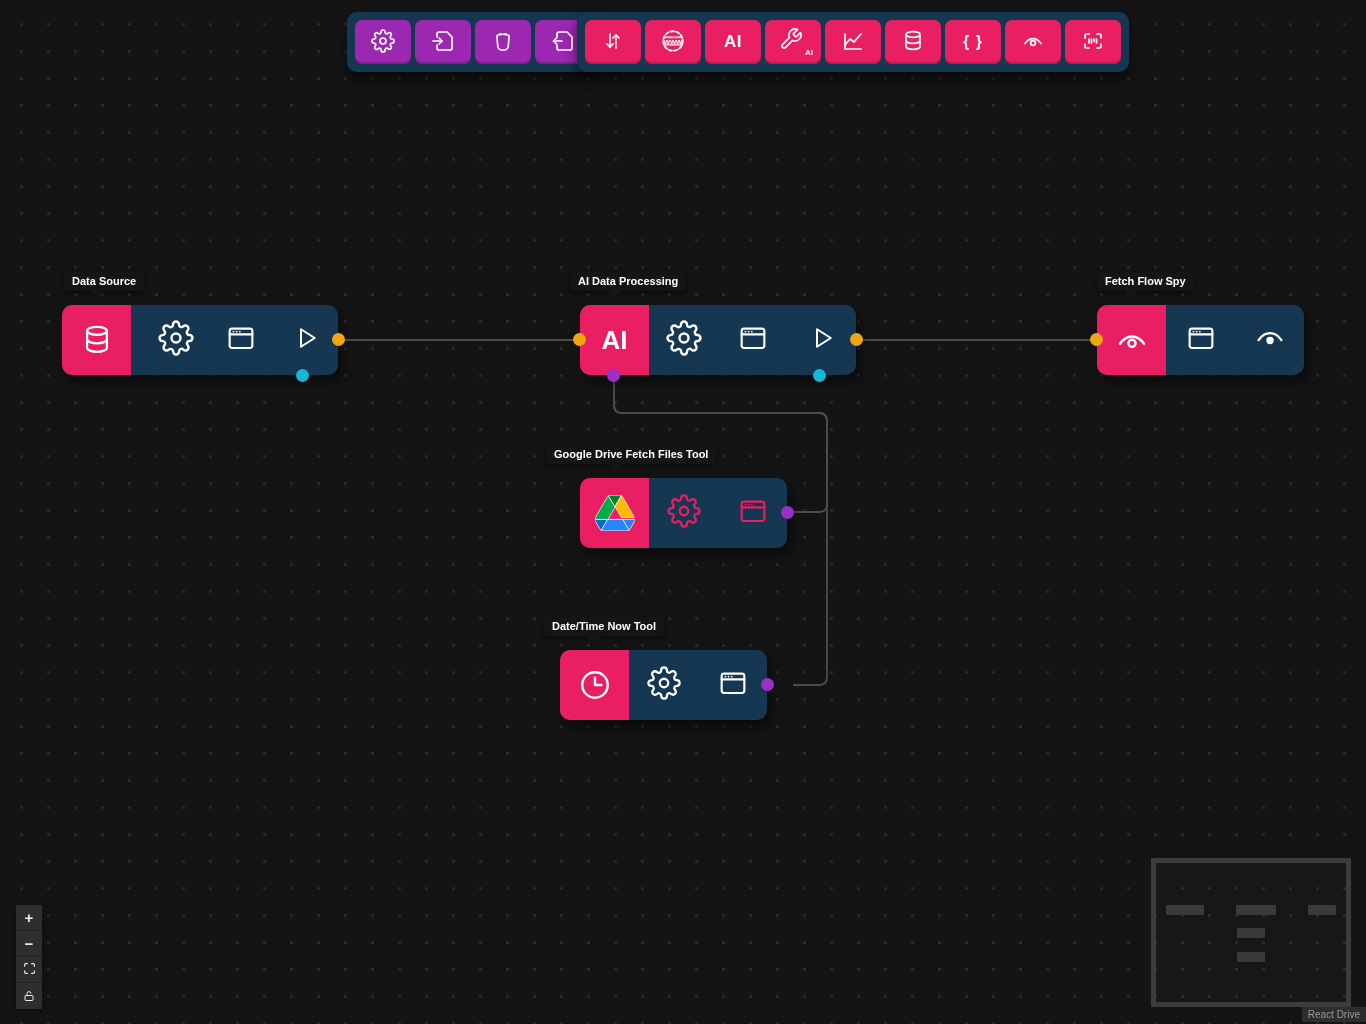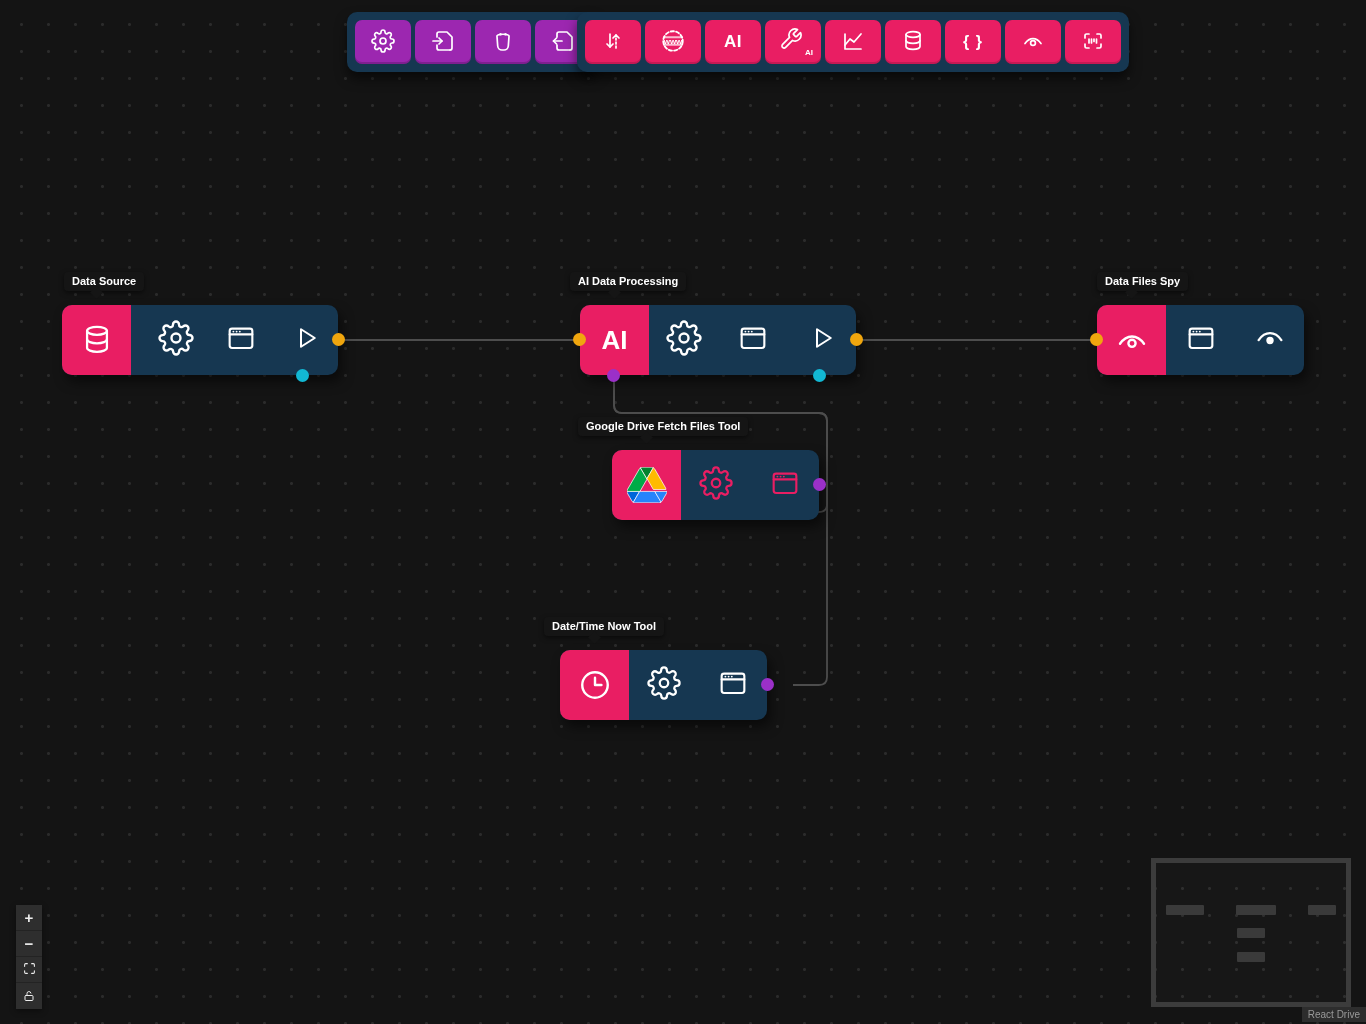--- a/index.html
+++ b/index.html
@@ -292,21 +292,21 @@
       </div>
     </div>
     <span class="handle h-orange h-left"></span>
     <span class="handle h-orange h-right"></span>
     <span class="handle h-purple h-bottom" style="left:27px;"></span>
     <span class="handle h-cyan h-bottom" style="left:233px;"></span>
   </div>
 
   <div class="node" style="left:1097px; top:305px; width:207px;">
     <div class="node-label" style="left:0px;">
-      <span>Data Files Spy</span>
+      <span>Fetch Flow Spy</span>
     </div>
     <div class="label-notch"></div>
     <div class="node-accent">
       <svg width="36" height="36" viewBox="0 0 24 24">
           <path d="M4 14.5c4.5-6.5 11.5-6.5 16 0"></path>
           <circle cx="12" cy="14.2" r="2.4"></circle>
         </svg>
     </div>
     <div class="node-actions">
       <div class="node-action">
@@ -321,21 +321,21 @@
       <div class="node-action">
         <span><svg width="34" height="34" viewBox="0 0 24 24">
               <path d="M4 13.5c4.5-6.5 11.5-6.5 16 0"></path>
               <circle cx="12" cy="13.8" r="2.6" fill="#fff" stroke="none"></circle>
             </svg></span>
       </div>
     </div>
     <span class="handle h-orange h-left"></span>
   </div>
 
-  <div class="node" style="left:580px; top:450px; width:207px;margin-left:32px;">
+  <div class="node" style="left:580px; top:478px; width:207px;">
     <div class="node-label" style="left:-34px;">
       <span>Google Drive Fetch Files Tool</span>
     </div>
     <div class="label-notch"></div>
     <div class="node-accent">
       <svg width="40" height="36" viewBox="0 0 87.3 78" stroke="none">
         <path d="m6.6 66.85 3.85 6.65c.8 1.4 1.95 2.5 3.3 3.3l13.75-23.8h-27.5c0 1.55.4 3.1 1.2 4.5z" fill="#0066da"></path>
         <path d="m43.65 25-13.75-23.8c-1.35.8-2.5 1.9-3.3 3.3l-25.4 44a9.06 9.06 0 0 0-1.2 4.5h27.5z" fill="#00ac47"></path>
         <path d="m73.55 76.8c1.35-.8 2.5-1.9 3.3-3.3l1.6-2.75 7.65-13.25c.8-1.4 1.2-2.95 1.2-4.5h-27.5l5.85 11.5z" fill="#2684fc"></path>
         <path d="m43.65 25 13.75-23.8c-1.35-.8-2.9-1.2-4.5-1.2h-18.5c-1.6 0-3.15.45-4.5 1.2z" fill="#00832d"></path>

